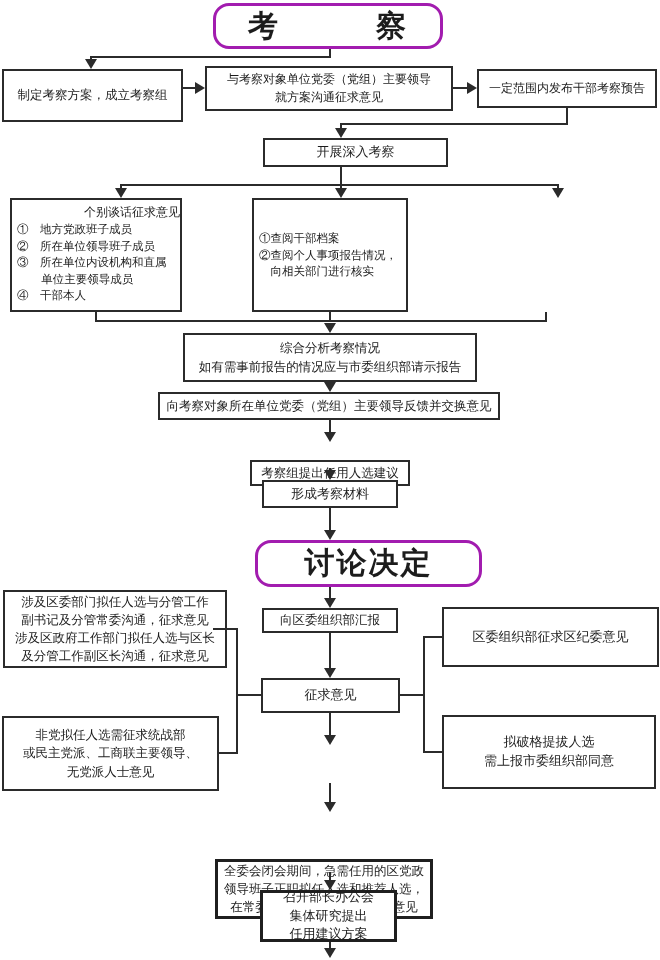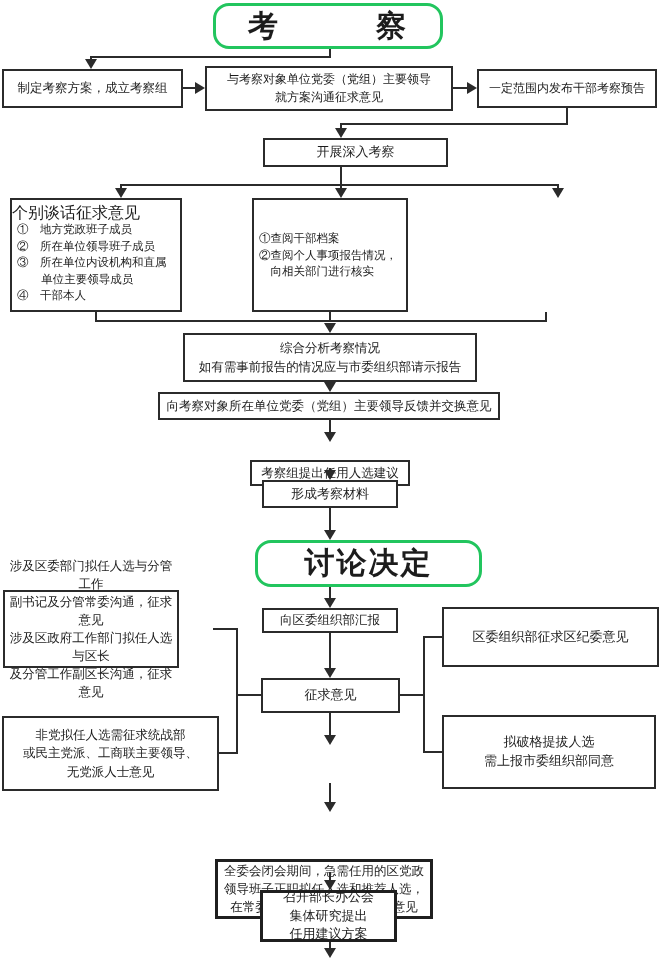--- a/index.html
+++ b/index.html
@@ -1,27 +1,27 @@
 <!DOCTYPE html>
 <html><head>
 <meta charset="utf-8">
 <style>
   html,body{margin:0;padding:0;background:#ffffff;}
   .canvas{position:relative;width:660px;height:960px;background:#ffffff;
           font-family:"Liberation Serif","DejaVu Serif",serif;color:#1c1c1c;}
-  .round{position:absolute;border:3px solid #22c55e;border-radius:16px;background:#fff;
+  .round{position:absolute;border:3px solid #a21caf;border-radius:16px;background:#fff;
          display:flex;align-items:center;justify-content:center;
          font-weight:bold;font-size:30px;letter-spacing:2px;box-sizing:border-box;}
   .box{position:absolute;border:2px solid #2b2b2b;background:#fff;box-sizing:border-box;
        display:flex;flex-direction:column;align-items:center;justify-content:center;
        text-align:center;font-size:13px;line-height:1.45;}
   .box.bold{border-width:3px;border-color:#1f1f1f;}
   .box.listy{justify-content:flex-start;padding-top:4px;}
   .pre{white-space:pre-line;}
-  .bt{width:100%;text-align:left;font-size:16px;line-height:17px;}
+  .bt{width:100%;text-align:right;font-size:12px;line-height:17px;}
   .items{width:100%;padding:0 5px;box-sizing:border-box;text-align:left;
          font-size:11.5px;line-height:16.5px;}
   .items div{margin:0;}
   .hang2{padding-left:2.1em;text-indent:-2.1em;}
   .hang1{padding-left:1em;text-indent:-1em;}
   .hl{position:absolute;height:2px;background:#2b2b2b;}
   .vl{position:absolute;width:2px;background:#2b2b2b;}
   .ad{position:absolute;width:0;height:0;border-left:6px solid transparent;
       border-right:6px solid transparent;border-top:10px solid #2b2b2b;}
   .ar{position:absolute;width:0;height:0;border-top:6px solid transparent;
@@ -31,21 +31,21 @@
   .sp{letter-spacing:1px;}
 </style>
 </head>
 <body>
 
 <div class="canvas">
 
   <div class="round" style="left:213px;top:3px;width:230px;height:46px;">考　　　察</div>
   <div class="round" style="left:215px;top:540px;width:227px;height:47px;margin-left:40px;">讨论决定</div>
 
-  <div class="box f125" style="left:2px;top:69px;width:181px;height:39px;">制定考察方案，成立考察组</div>
+  <div class="box f125" style="left:2px;top:69px;width:181px;height:53px;">制定考察方案，成立考察组</div>
   <div class="box pre f12" style="left:205px;top:66px;width:248px;height:45px;font-family:Liberation Serif, serif;">与考察对象单位党委（党组）主要领导
 就方案沟通征求意见</div>
   <div class="box f12" style="left:477px;top:69px;width:180px;height:39px;">一定范围内发布干部考察预告</div>
 
   <div class="box" style="left:263px;top:138px;width:185px;height:29px;">开展深入考察</div>
 
   <div class="box listy" style="left:10px;top:198px;width:172px;height:114px;">
     <div class="bt">个别谈话征求意见</div>
     <div class="items">
       <div class="hang2">①　地方党政班子成员</div>
@@ -63,21 +63,21 @@
   </div>
 
 
   <div class="box pre f125" style="left:183px;top:333px;width:294px;height:49px;">综合分析考察情况
 如有需事前报告的情况应与市委组织部请示报告</div>
   <div class="box f125" style="left:158px;top:392px;width:342px;height:28px;">向考察对象所在单位党委（党组）主要领导反馈并交换意见</div>
   <div class="box f125" style="left:250px;top:460px;width:160px;height:26px;">考察组提出任用人选建议</div>
   <div class="box" style="left:262px;top:480px;width:136px;height:28px;">形成考察材料</div>
 
   <div class="box f125" style="left:262px;top:608px;width:136px;height:25px;">向区委组织部汇报</div>
-  <div class="box pre f125" style="left:3px;top:590px;width:176px;height:78px;">涉及区委部门拟任人选与分管工作
+  <div class="box pre f125" style="left:3px;top:590px;width:224px;height:78px;">涉及区委部门拟任人选与分管工作
 副书记及分管常委沟通，征求意见
 涉及区政府工作部门拟任人选与区长
 及分管工作副区长沟通，征求意见</div>
   <div class="box" style="left:442px;top:607px;width:217px;height:60px;">区委组织部征求区纪委意见</div>
   <div class="box" style="left:261px;top:678px;width:139px;height:35px;">征求意见</div>
   <div class="box pre f125" style="left:2px;top:716px;width:217px;height:75px;">非党拟任人选需征求统战部
 或民主党派、工商联主要领导、
 无党派人士意见</div>
   <div class="box pre" style="left:442px;top:715px;width:214px;height:74px;">拟破格提拔人选
 需上报市委组织部同意</div>

